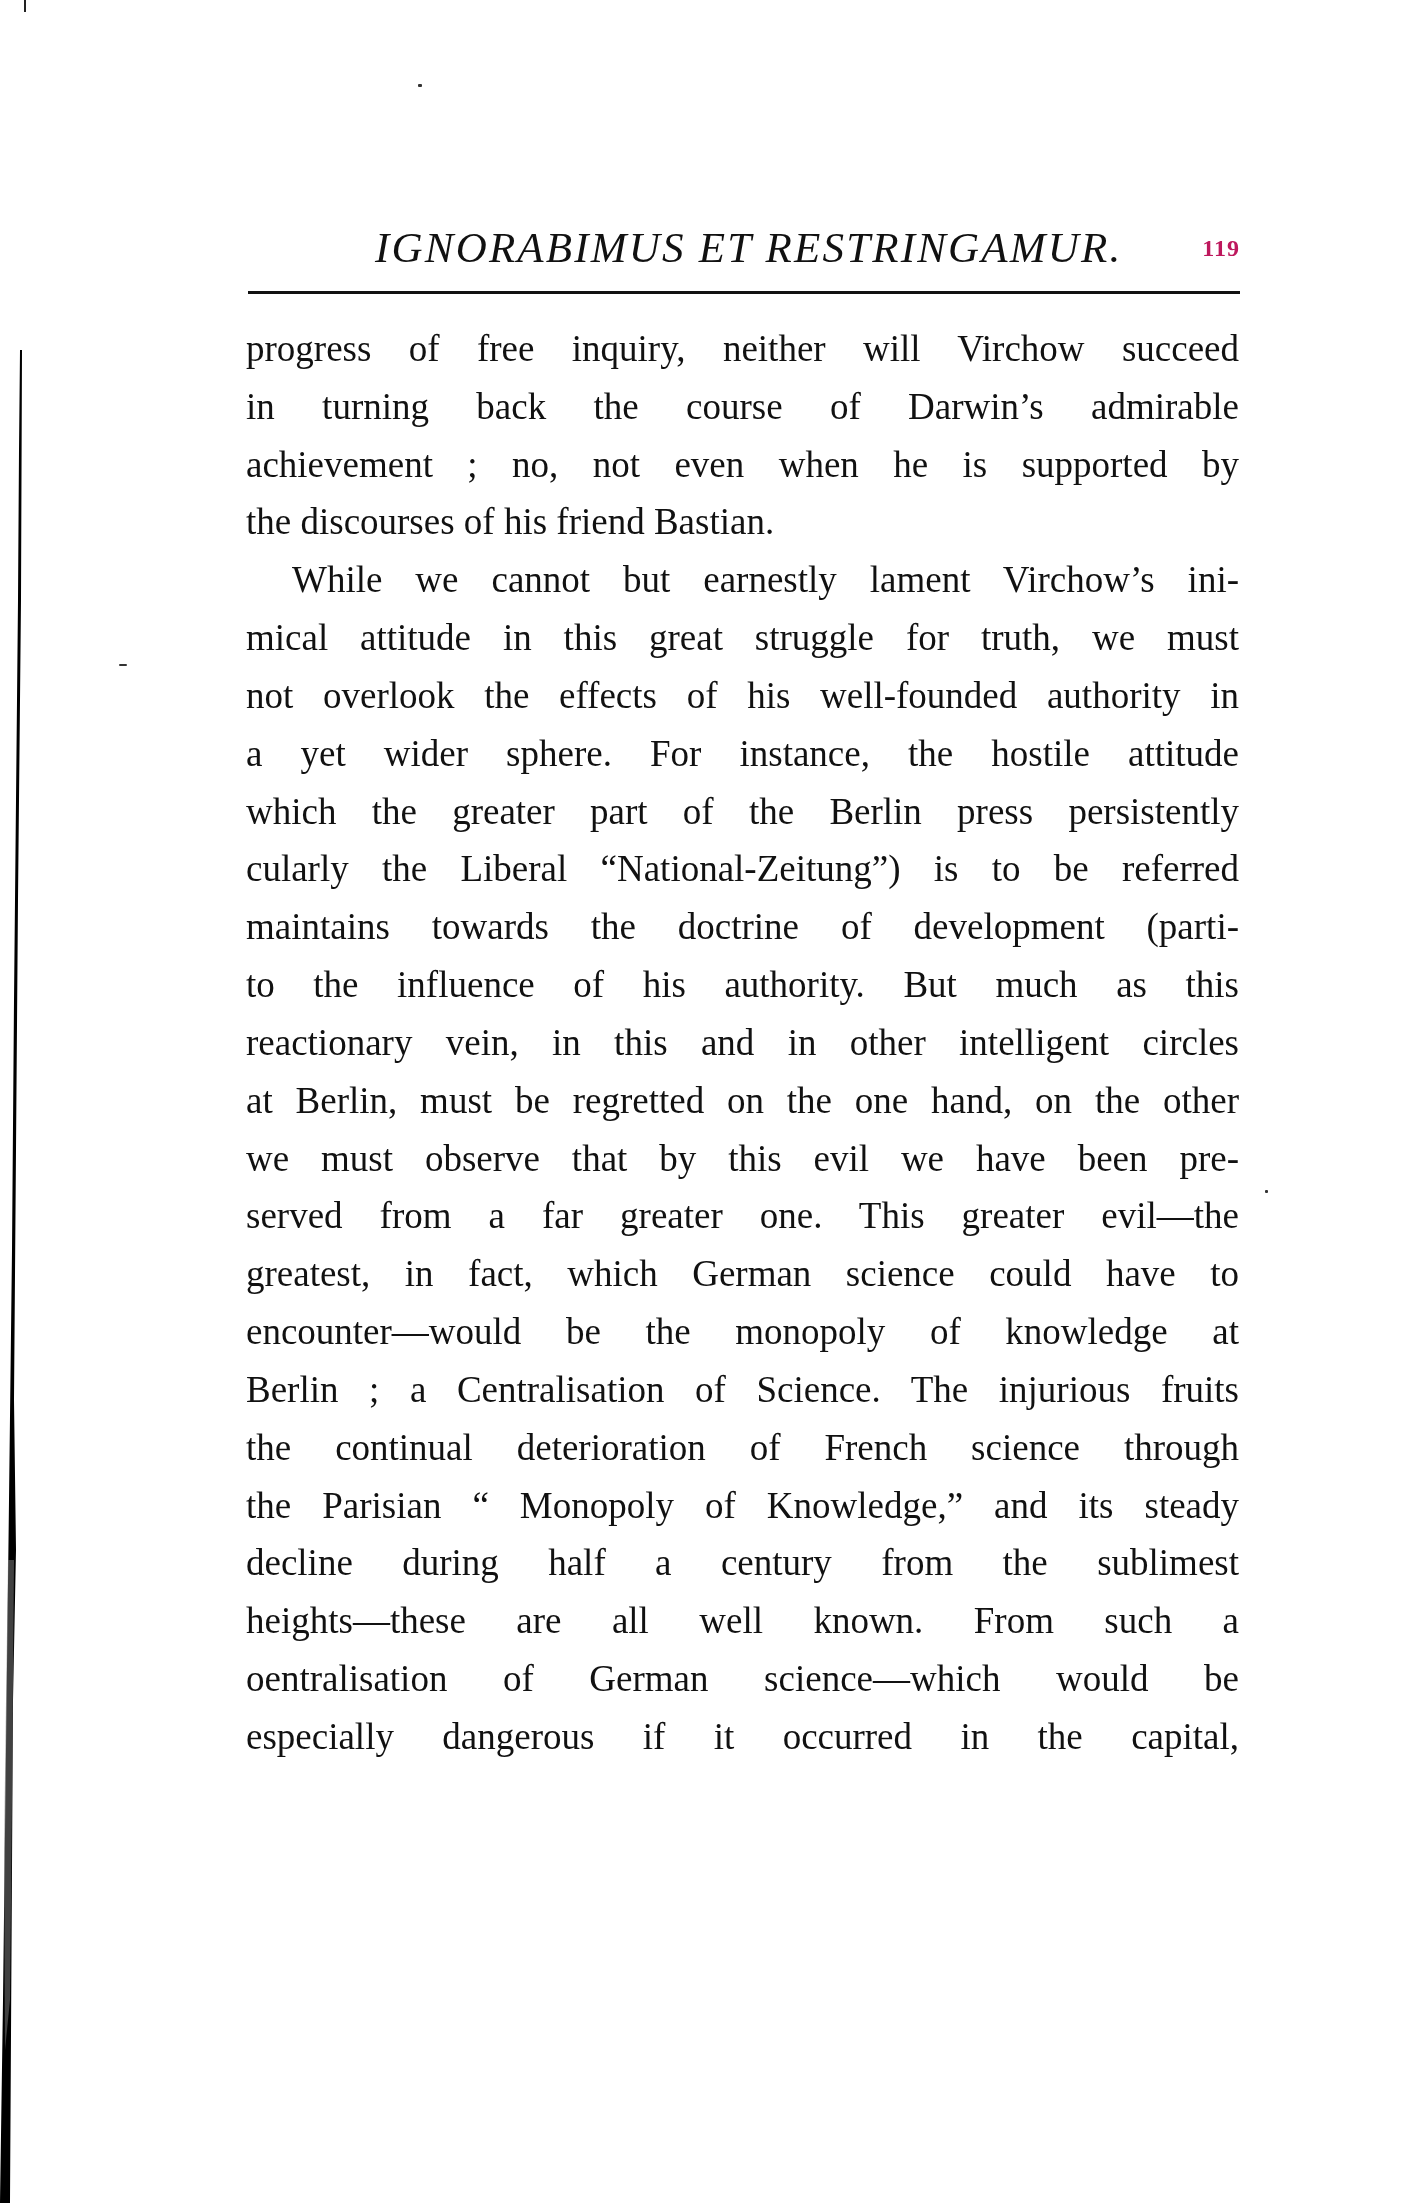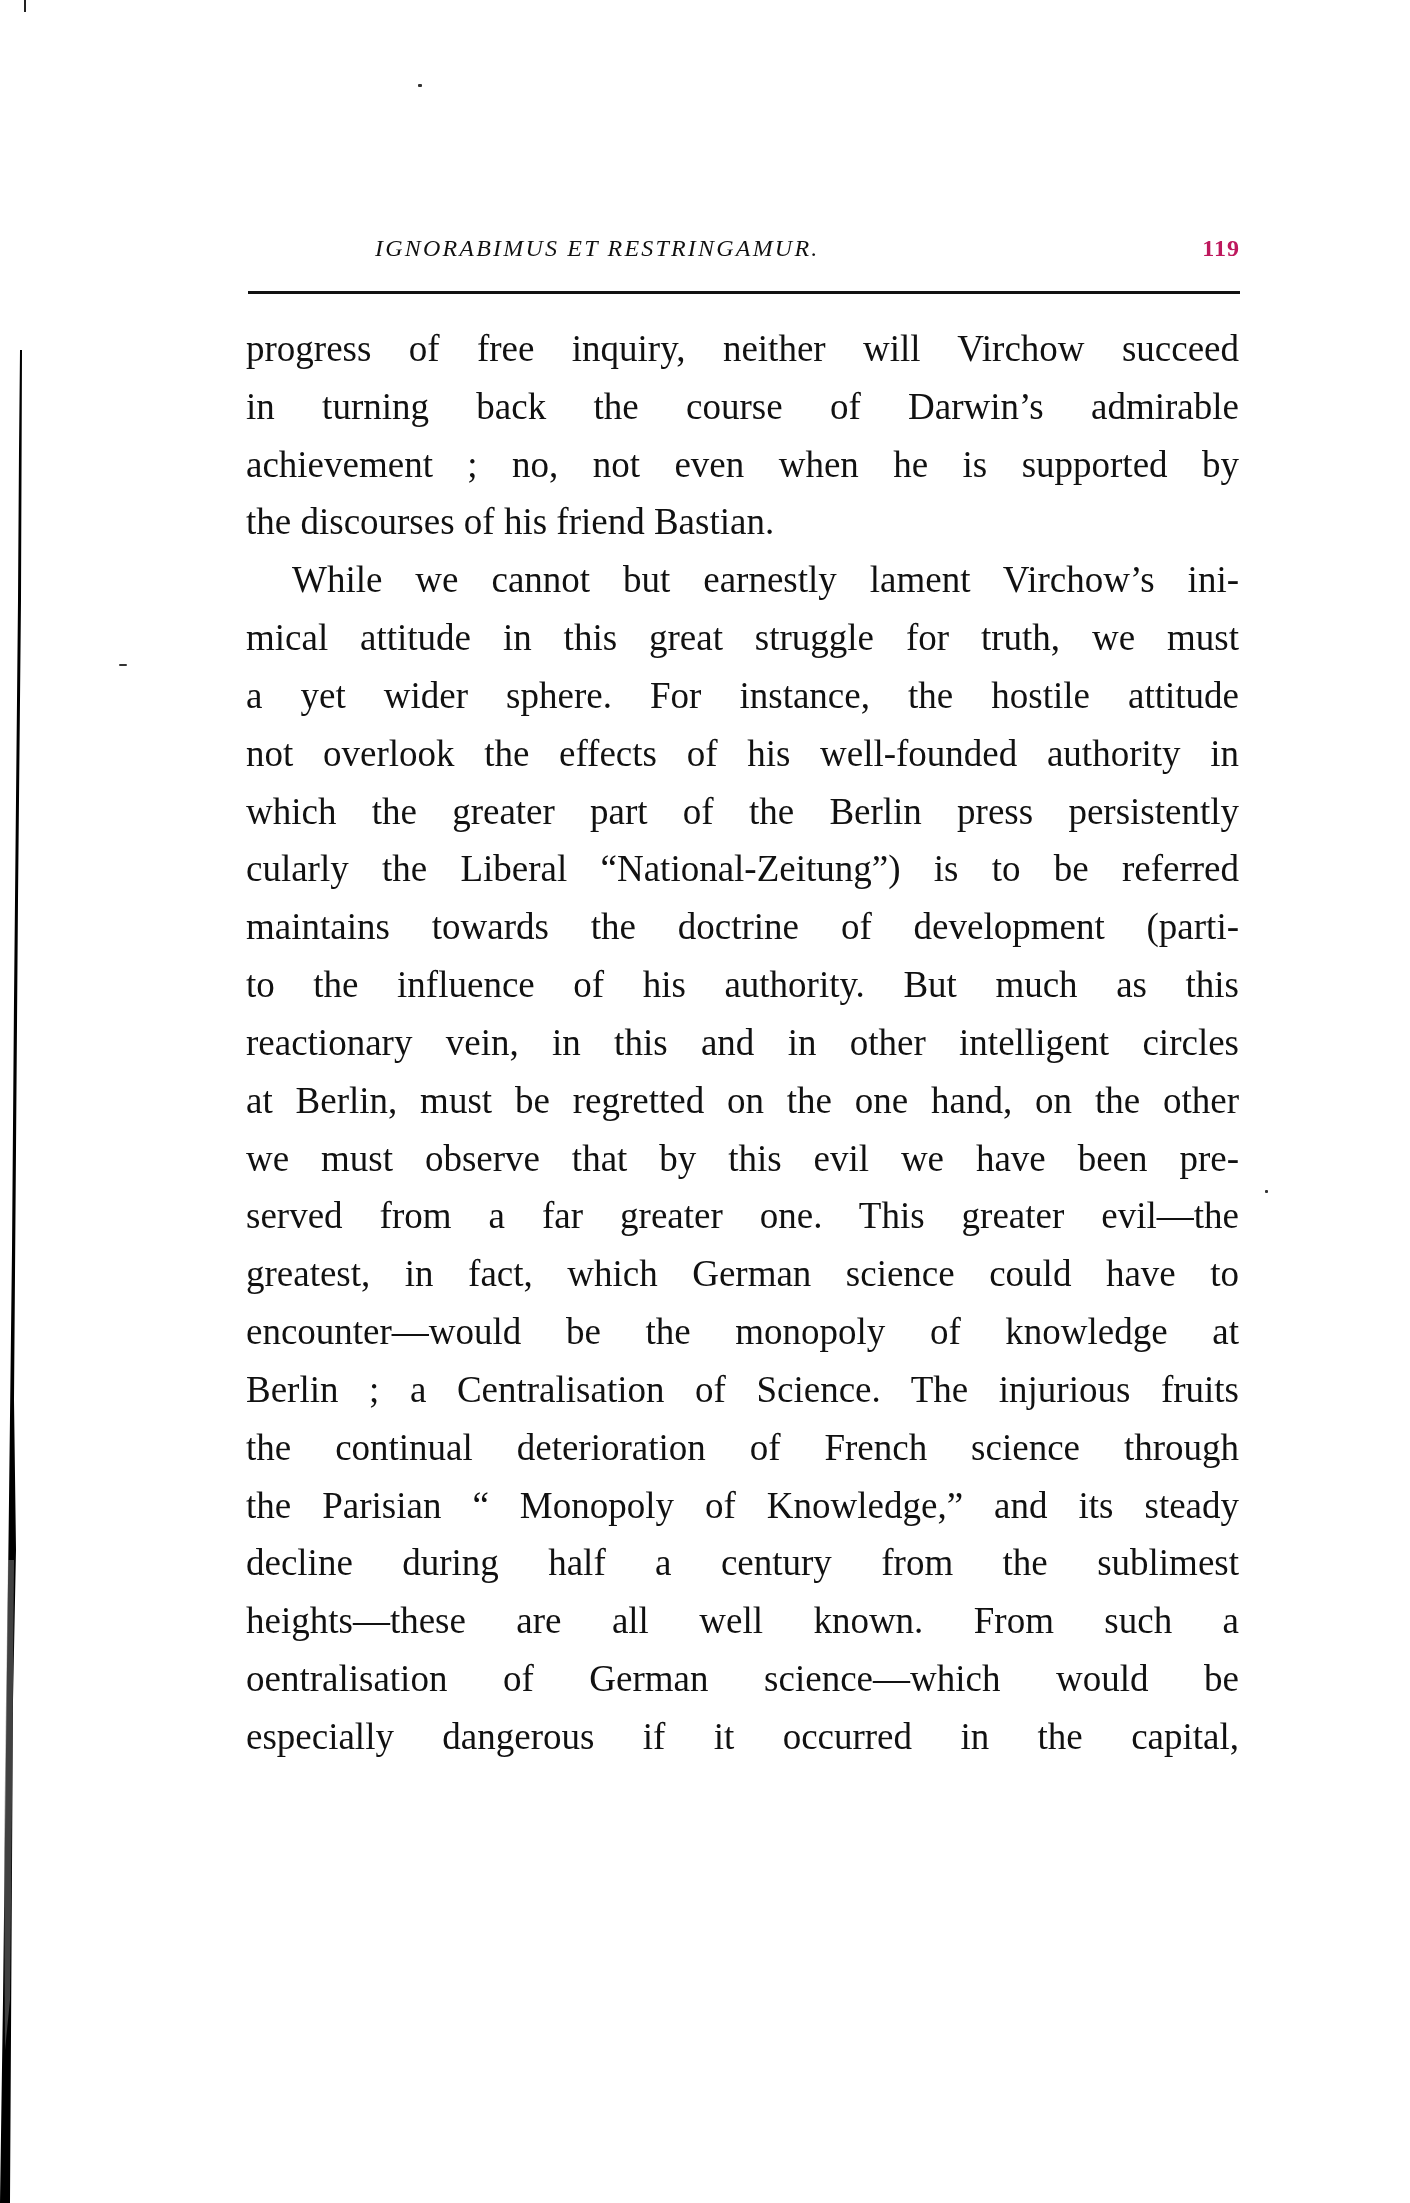--- a/index.html
+++ b/index.html
@@ -43,21 +43,21 @@
       left: 246px;
       top: 226px;
       width: 994px;
       height: 44px;
     }
     .running-title {
       position: absolute;
       left: 129px;
       top: 0;
       font-style: italic;
-      font-size: 24px;
+      font-size: 43px;
       letter-spacing: 2.2px;
       line-height: 44px;
       white-space: nowrap;
       color: #111;
     }
     .page-number {
       position: absolute;
       right: 0;
       top: 0;
       font-size: 24px;
@@ -124,22 +124,22 @@
   <div class="body-text">
     <div>
       <span class="line">progress of free inquiry, neither will Virchow succeed</span>
       <span class="line">in turning back the course of Darwin’s admirable</span>
       <span class="line">achievement ; no, not even when he is supported by</span>
       <span class="line last-of-para">the discourses of his friend Bastian.</span>
     </div>
     <div>
       <span class="line indent">While we cannot but earnestly lament Virchow’s ini-</span>
       <span class="line">mical attitude in this great struggle for truth, we must</span>
+      <span class="line">not overlook the effects of his well-founded authority in</span>
       <span class="line">a yet wider sphere.  For instance, the hostile attitude</span>
-      <span class="line">not overlook the effects of his well-founded authority in</span>
       <span class="line">which the greater part of the Berlin press persistently</span>
       <span class="line">cularly the Liberal “National-Zeitung”) is to be referred</span>
       <span class="line">maintains towards the doctrine of development (parti-</span>
       <span class="line">to the influence of his authority.  But much as this</span>
       <span class="line">reactionary vein, in this and in other intelligent circles</span>
       <span class="line">at Berlin, must be regretted on the one hand, on the other</span>
       <span class="line">we must observe that by this evil we have been pre-</span>
       <span class="line">served from a far greater one.  This greater evil—the</span>
       <span class="line">greatest, in fact, which German science could have to</span>
       <span class="line">encounter—would be the monopoly of knowledge at</span>

